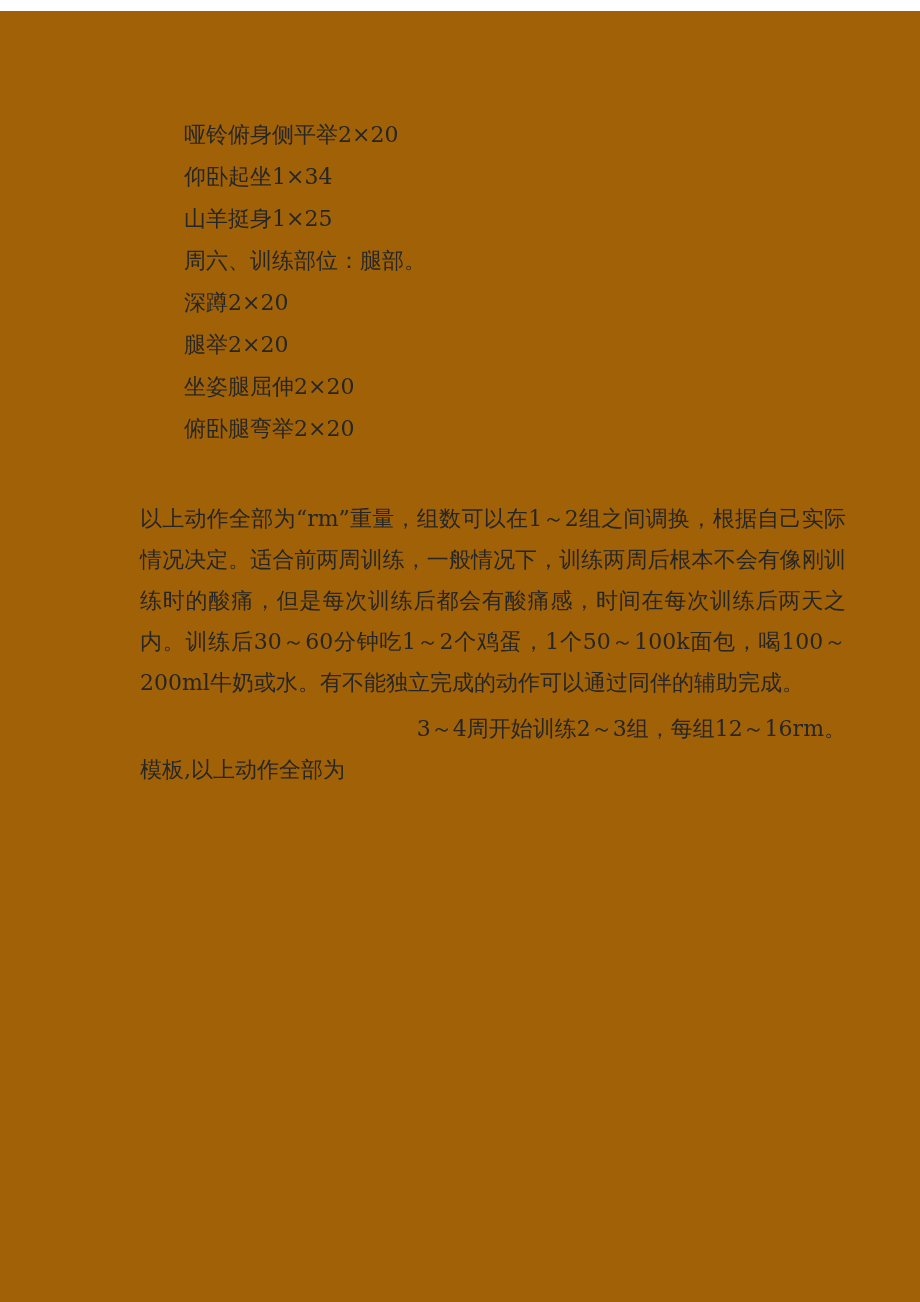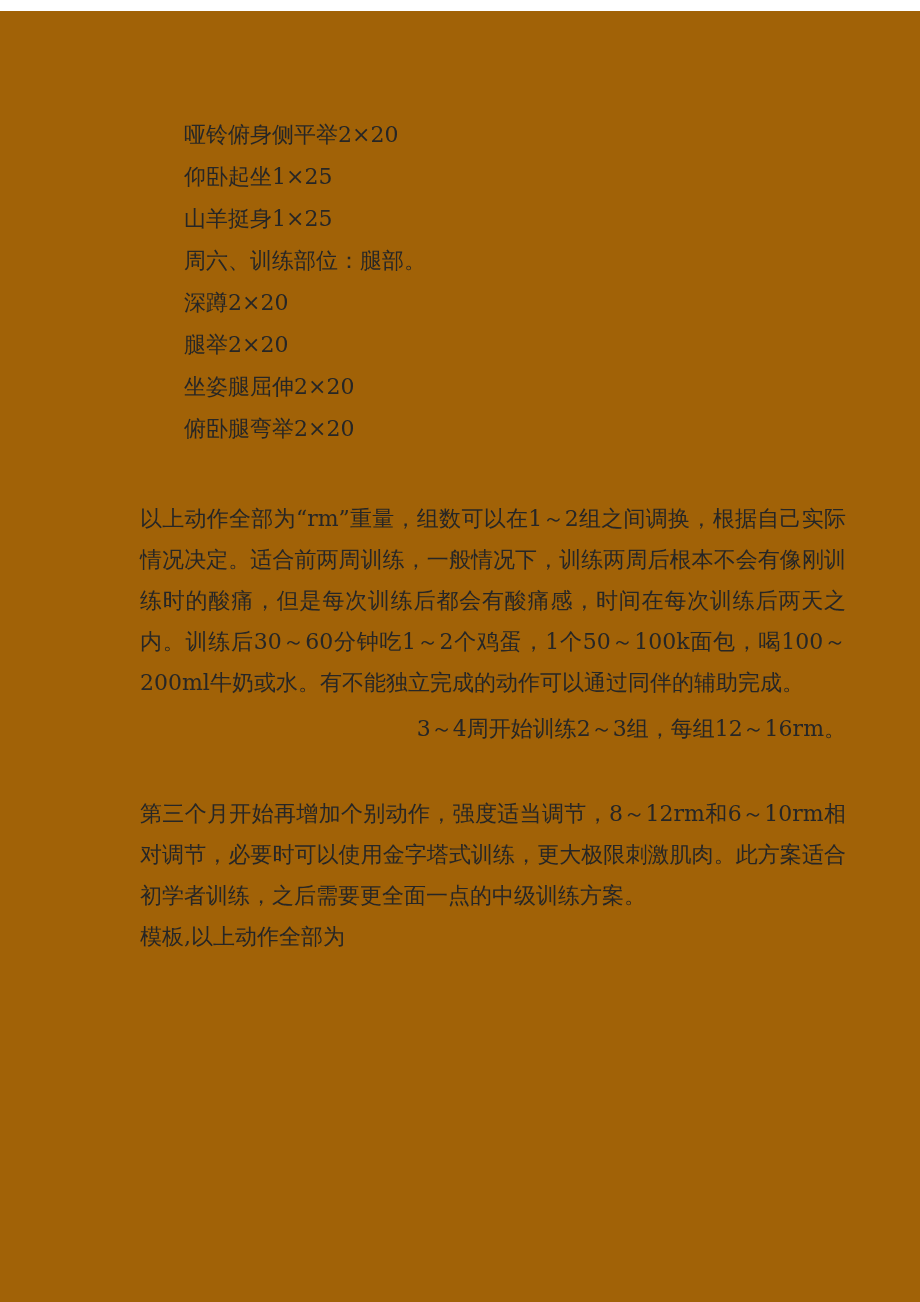--- a/index.html
+++ b/index.html
@@ -55,33 +55,32 @@
   }
 </style>
 </head>
 <body>
 
 <div class="page">
   <div class="content">
 
     <div class="exercise-list">
       <p>哑铃俯身侧平举2×20</p>
-      <p>仰卧起坐1×25</p>
+      <p>仰卧起坐1×34</p>
       <p>山羊挺身1×25</p>
       <p>周六、训练部位：腿部。</p>
       <p>深蹲2×20</p>
       <p>腿举2×20</p>
       <p>坐姿腿屈伸2×20</p>
       <p>俯卧腿弯举2×20</p>
     </div>
 
     <p class="para">以上动作全部为“rm”重量，组数可以在1～2组之间调换，根据自己实际情况决定。适合前两周训练，一般情况下，训练两周后根本不会有像刚训练时的酸痛，但是每次训练后都会有酸痛感，时间在每次训练后两天之内。训练后30～60分钟吃1～2个鸡蛋，1个50～100k面包，喝100～200ml牛奶或水。有不能独立完成的动作可以通过同伴的辅助完成。</p>
 
     <div class="progression">
       <p>3～4周开始训练2～3组，每组12～16rm。</p>
     </div>
 
-    <p class="para para2">第三个月开始再增加个别动作，强度适当调节，8～12rm和6～10rm相对调节，必要时可以使用金字塔式训练，更大极限刺激肌肉。此方案适合初学者训练，之后需要更全面一点的中级训练方案。</p>
 
     <p class="footer-note">模板,以上动作全部为</p>
 
   </div>
 </div>
 
 </body></html>

